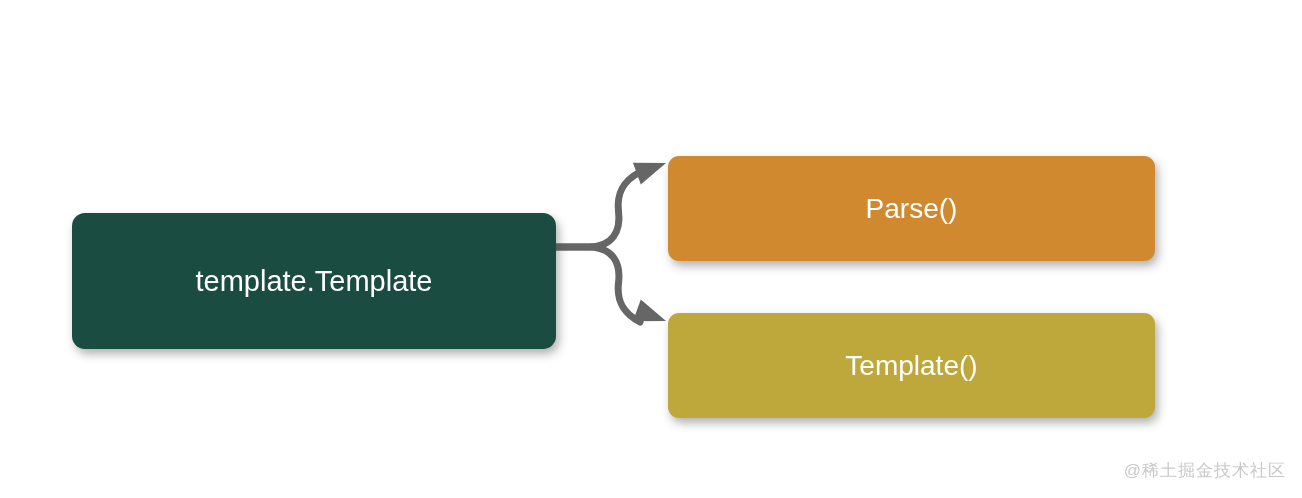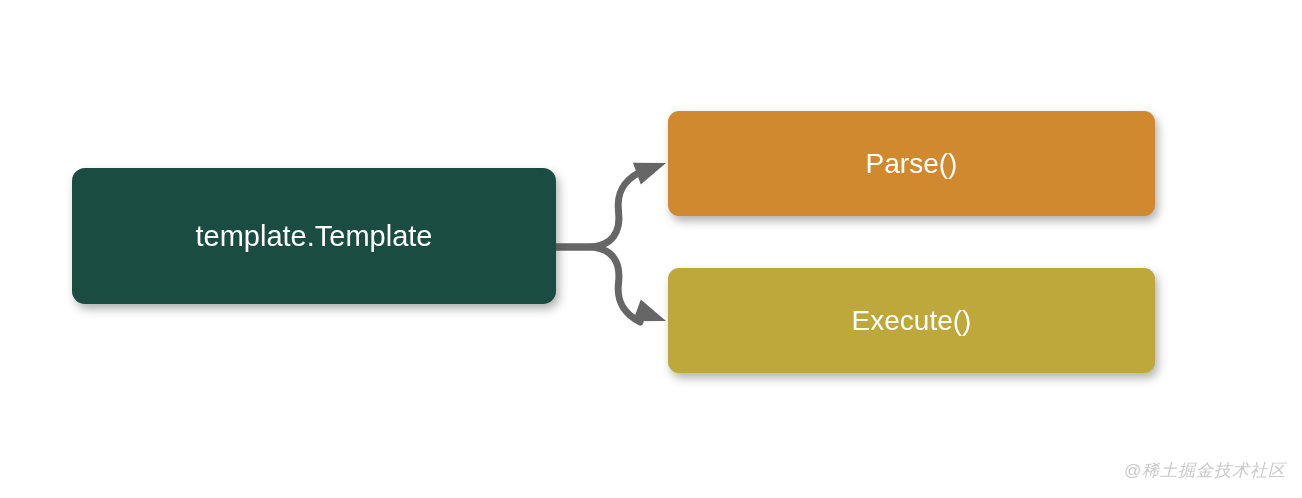--- a/index.html
+++ b/index.html
@@ -16,20 +16,21 @@
     overflow: hidden;
   }
   .node {
     position: absolute;
     display: flex;
     align-items: center;
     justify-content: center;
     color: #ffffff;
     font-weight: 400;
     box-shadow: 3px 5px 10px rgba(60, 60, 60, 0.40);
+    margin-top: 45px;
   }
   .node-source {
     left: 72px;
     top: 168px;
     width: 484px;
     height: 136px;
     border-radius: 13px;
     background: #1b4c42;
     font-size: 29px;
   }
@@ -70,21 +71,20 @@
     stroke: none;
   }
   .watermark {
     position: absolute;
     right: 16px;
     bottom: 16px;
     font-size: 17px;
     color: #c9c9c9;
     letter-spacing: 1px;
     user-select: none;
-    font-style: italic;
   }
 </style>
 </head>
 <body>
 
 <div class="canvas">
 
   <svg class="connector-layer" width="1302" height="498" viewBox="0 0 1302 498" aria-hidden="true">
     <g>
       <path d="M 556 247 L 588 247 C 613 247 621 231 618.5 211 C 616.5 193 623 181 640 172"></path>
@@ -98,18 +98,18 @@
 
   <div class="node node-source">
     <span>template.Template</span>
   </div>
 
   <div class="node node-parse">
     <span>Parse()</span>
   </div>
 
   <div class="node node-execute">
-    <span>Execute()</span>
+    <span>Template()</span>
   </div>
 
   <div class="watermark">@稀土掘金技术社区</div>
 
 </div>
 
 </body></html>

